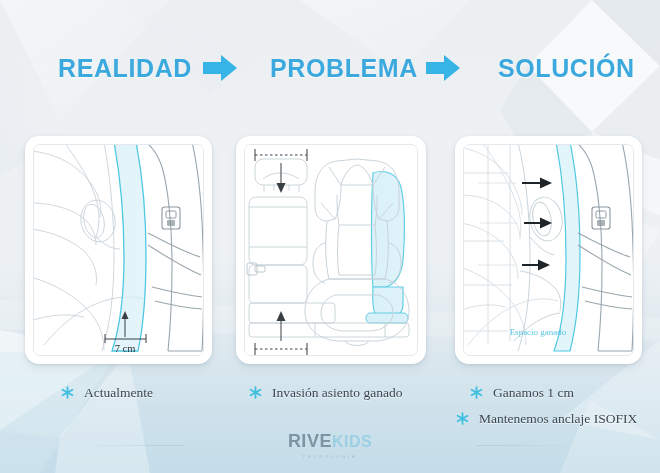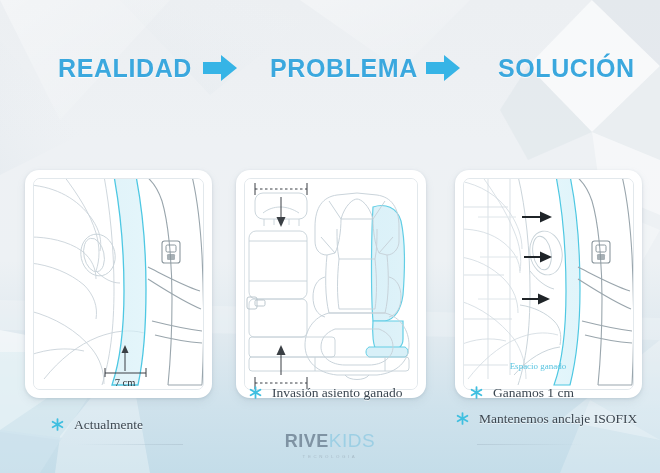--- a/index.html
+++ b/index.html
@@ -42,35 +42,34 @@
   .step-arrow { position:absolute; width:38px; height:30px; }
   .a1 { left:201px; top:6px; }
   .a2 { left:424px; top:6px; }
 
   
   .cards { position:absolute; top:136px; left:0; width:660px; height:228px; z-index:5; }
   .card {
     position:absolute; top:0; width:187px; height:228px;
     background:#ffffff; border-radius:14px;
     box-shadow:0 1px 3px rgba(130,150,165,0.28), 0 4px 9px rgba(130,150,165,0.14);
-    margin-top:34px;
   }
   .card-inner {
     position:absolute; left:8px; top:8px; right:8px; bottom:8px;
     border:1px solid #e2e8ec; border-radius:7px; overflow:hidden;
   }
   .c1 { left:25px; }
   .c2 { left:236px; width:190px; }
   .c3 { left:455px; }
   .card-svg { position:absolute; left:0; top:0; }
 
   
   .captions { position:absolute; top:378px; left:0; width:660px; height:50px; z-index:5; }
   .cap-group { position:absolute; }
-  .g1 { left:50px; top:4px;margin-top:32px; }
+  .g1 { left:60px; top:4px; }
   .g2 { left:248px; top:4px; }
   .g3 { left:455px; top:4px; }
   .cap-row { display:flex; align-items:center; height:21px; }
   .cap-row + .cap-row { margin-top:5px; }
   .bullet { width:15px; height:15px; margin-right:9px; flex:0 0 15px; }
   .cap-text {
     font-family:"Liberation Serif", serif;
     font-size:13.5px; color:#3b4650; white-space:nowrap;
     text-shadow:0 1px 0 rgba(255,255,255,0.7);
   }
@@ -79,21 +78,21 @@
   .footer {
     position:absolute; left:0; bottom:14px; width:660px;
     display:flex; flex-direction:column; align-items:center; z-index:5;
   }
   .logo-line { display:flex; align-items:baseline; }
   .logo-rive {
     font-size:18px; font-weight:bold; letter-spacing:0.5px;
     color:#7f93a3; position:relative;
   }
   .logo-kids {
-    font-size:19px; font-weight:normal; letter-spacing:0.5px;
+    font-size:16px; font-weight:bold; letter-spacing:0.5px;
     color:#9dcfe4;
   }
   .logo-tag {
     font-size:4.4px; letter-spacing:2.6px; color:#a9bcc8;
     margin-top:2px; text-transform:uppercase;
   }
   .rule-l, .rule-r {
     position:absolute; top:14px; height:1px; width:106px;
     background:linear-gradient(to right, rgba(170,190,203,0), rgba(170,190,203,0.55));
   }

